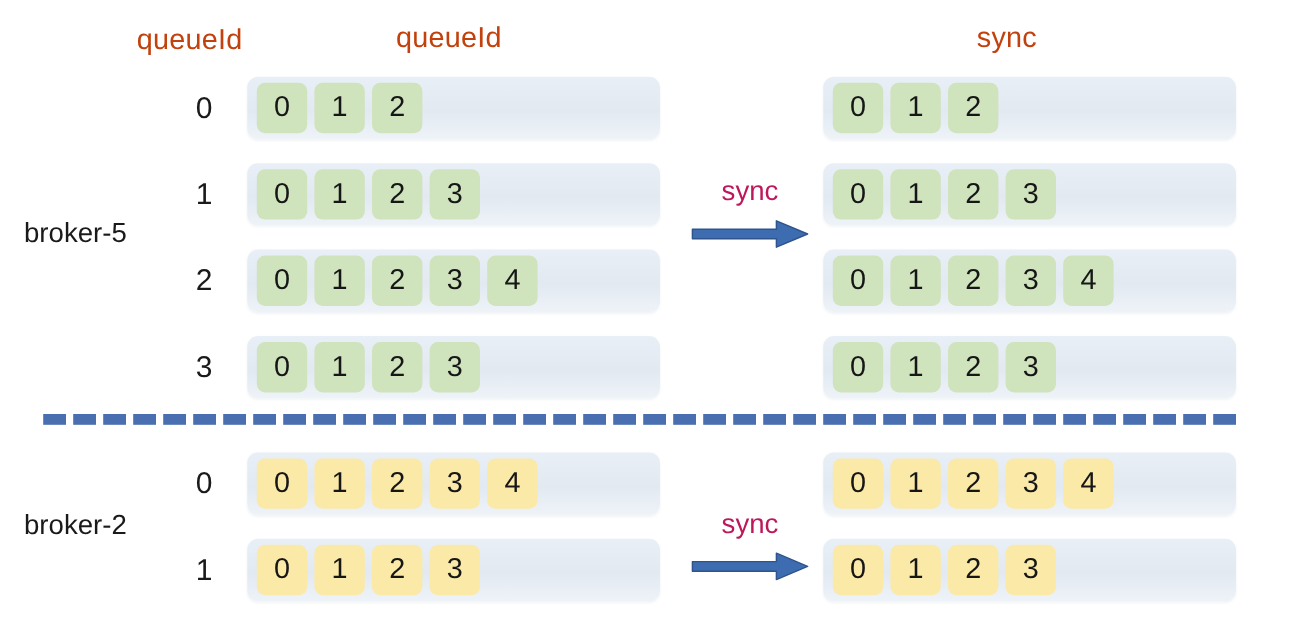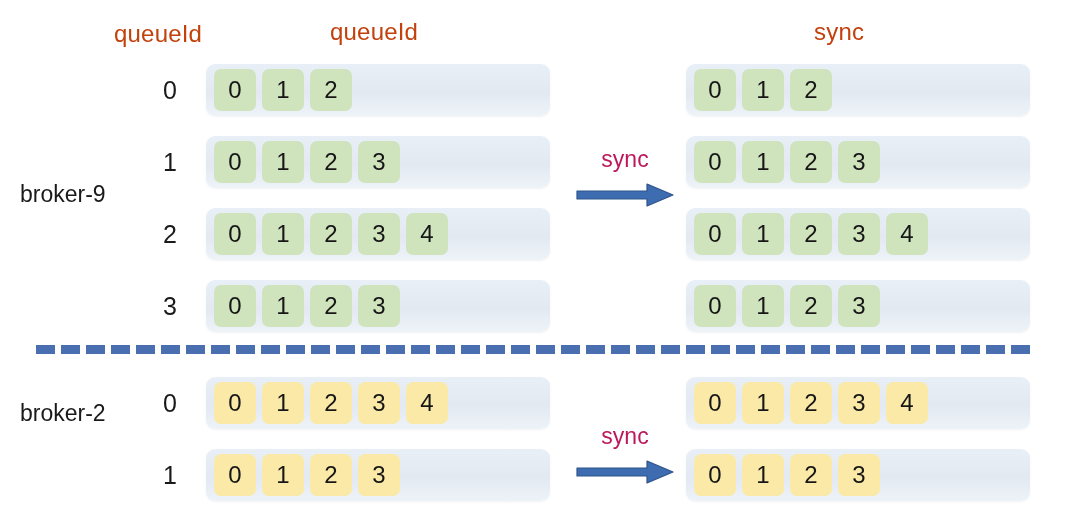--- a/index.html
+++ b/index.html
@@ -33,21 +33,21 @@
   #hdr-slave   { left: 814px; top: 18px; }
 
   
   .broker-label {
     position: absolute;
     font-size: 23px;
     color: #1a1a1a;
     white-space: nowrap;
   }
   #broker-1-label { left: 20px; top: 181px; }
-  #broker-2-label { left: 20px; top: 400px; }
+  #broker-2-label { left: 20px; top: 424px; }
 
   
   .qid {
     position: absolute;
     width: 40px;
     text-align: center;
     font-size: 25px;
     color: #1a1a1a;
   }
 
@@ -125,21 +125,21 @@
 </style>
 </head>
 <body>
 
 <div id="diagram">
 
   <div class="hdr" id="hdr-queueid">queueId</div>
   <div class="hdr" id="hdr-master">queueId</div>
   <div class="hdr" id="hdr-slave">sync</div>
 
-  <div class="broker-label" id="broker-1-label">broker-9</div>
+  <div class="broker-label" id="broker-1-label">broker-5</div>
   <div class="broker-label" id="broker-2-label">broker-2</div>
 
   <div id="rows-layer">
       <div class="qid" style="left: 150px; top: 76px;">0</div>
       <div class="track left" style="top: 64px;">
         <div class="cells">
           <div class="cell green">0</div>
           <div class="cell green">1</div>
           <div class="cell green">2</div>
         </div>

